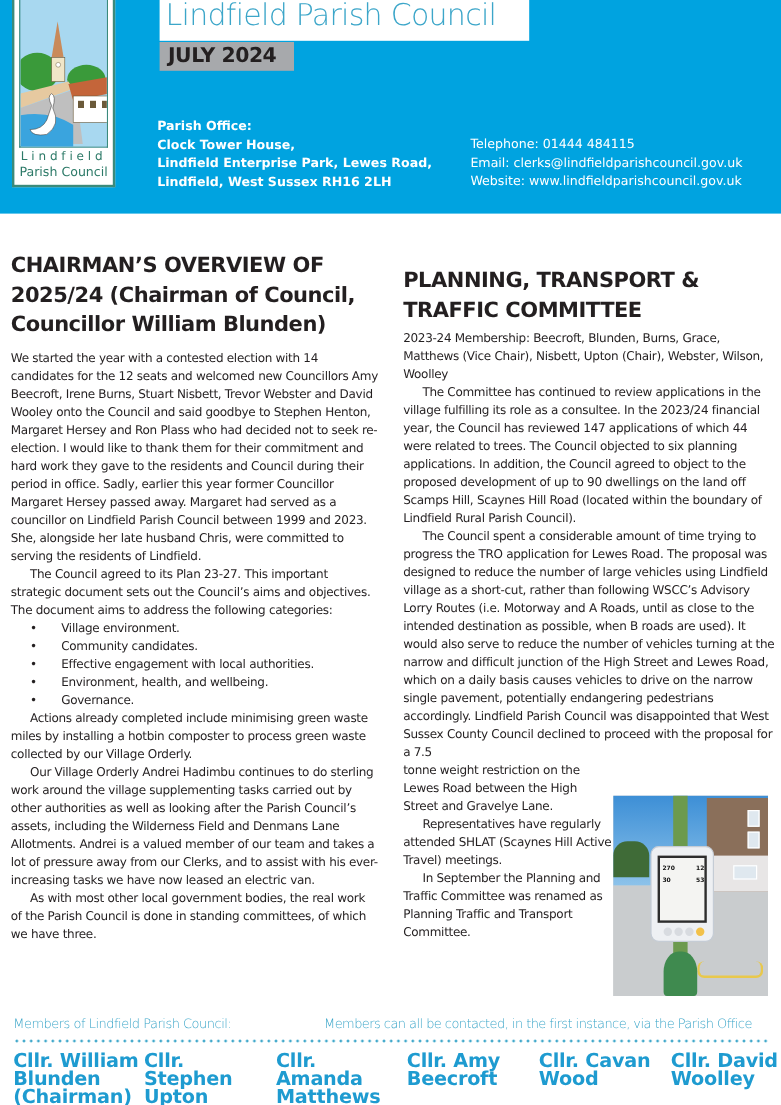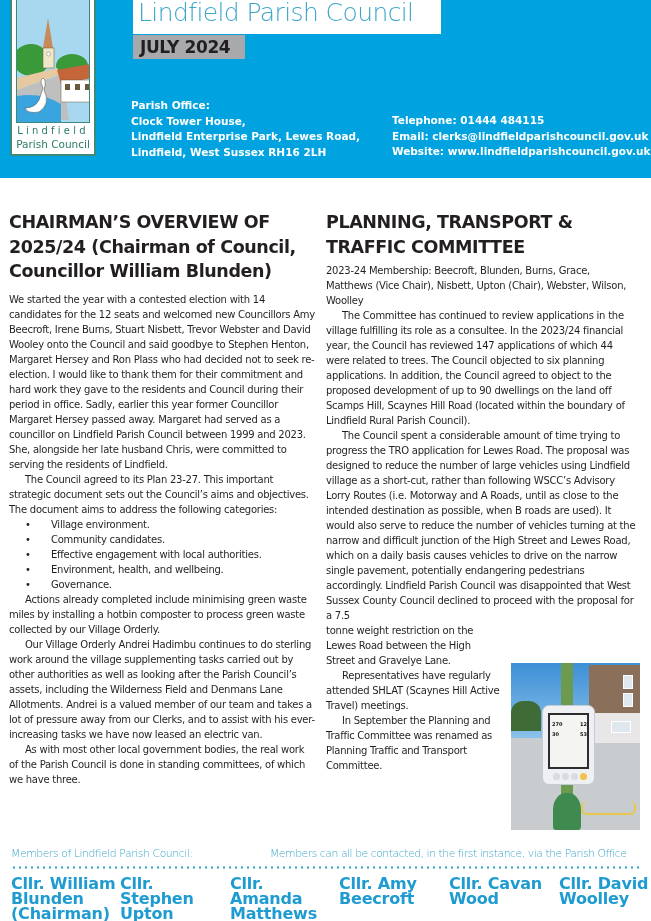--- a/index.html
+++ b/index.html
@@ -12,27 +12,27 @@
     .logo-art { position: absolute; left: 4px; top: 0; width: 74px; height: 123px; background: #9fd3ee; overflow: hidden; border: 1px solid #3b8a7a; border-top: none; }
     .logo-text1 { position: absolute; left: 0; right: 0; top: 125px; text-align: center; font-family: "DejaVu Sans", sans-serif; font-size: 10px; letter-spacing: 3.2px; color: #2d7a68; }
     .logo-text2 { position: absolute; left: 0; right: 0; top: 138px; text-align: center; font-family: "DejaVu Sans", sans-serif; font-size: 10.5px; color: #2d7a68; }
 
     .title-box { position: absolute; left: 133px; top: 0; width: 308px; height: 34px; background: #fff; }
     .title { position: absolute; left: 138px; top: -2px; font-family: "DejaVu Sans", sans-serif; font-weight: 300; font-size: 25px; color: #3ca6c9; white-space: nowrap; letter-spacing: -0.6px; }
     .date-box { position: absolute; left: 133px; top: 35px; width: 112px; height: 24px; background: #a7a9ac; }
     .date { position: absolute; left: 140px; top: 37px; font-weight: bold; font-size: 17px; color: #231f20; letter-spacing: -0.4px; }
 
     .office { position: absolute; left: 131px; top: 98px; font-size: 10.5px; line-height: 15.5px; color: #fff; font-weight: bold; }
-    .contact { position: absolute; left: 392px; top: 113px; font-size: 10.5px; line-height: 15.5px; color: #fff; font-weight: bold; white-space: nowrap; }
+    .contact { position: absolute; left: 392px; top: 113px; font-size: 10.5px; line-height: 15.5px; color: #fff; font-weight: normal; white-space: nowrap; }
     .office div, .contact div { white-space: nowrap; }
 
     
     .col { position: absolute; top: 210px; }
     .col-left { left: 9px; width: 306px; }
-    .col-right { left: 326px; width: 310px; }
+    .col-right { left: 336px; width: 310px; margin-top: 12px; }
     h2 { font-family: "DejaVu Sans", sans-serif; font-weight: bold; font-size: 17.5px; line-height: 24.5px; color: #231f20; letter-spacing: -0.4px; }
     .col-left h2 { margin-bottom: 8px; }
     .col-right h2 { margin-bottom: 4px; }
     .body { font-size: 10px; line-height: 15px; color: #231f20; letter-spacing: -0.25px; }
     .body p { margin: 0; }
     .body p.ind { text-indent: 16px; }
     .bullets { list-style: none; margin: 0; padding: 0; }
     .bullets li { position: relative; padding-left: 42px; }
     .bullets li::before { content: "\2022"; position: absolute; left: 16px; top: 0; }
 

